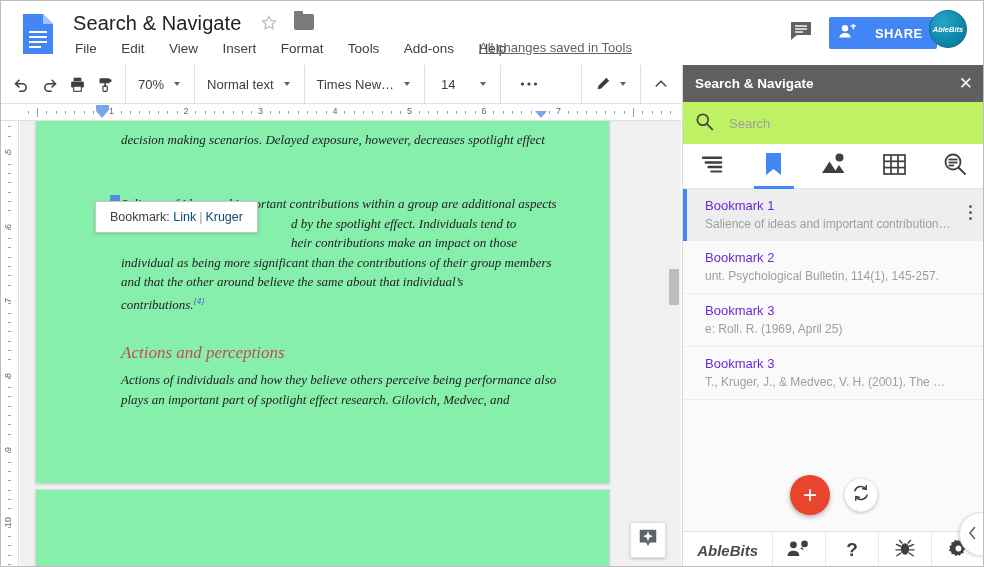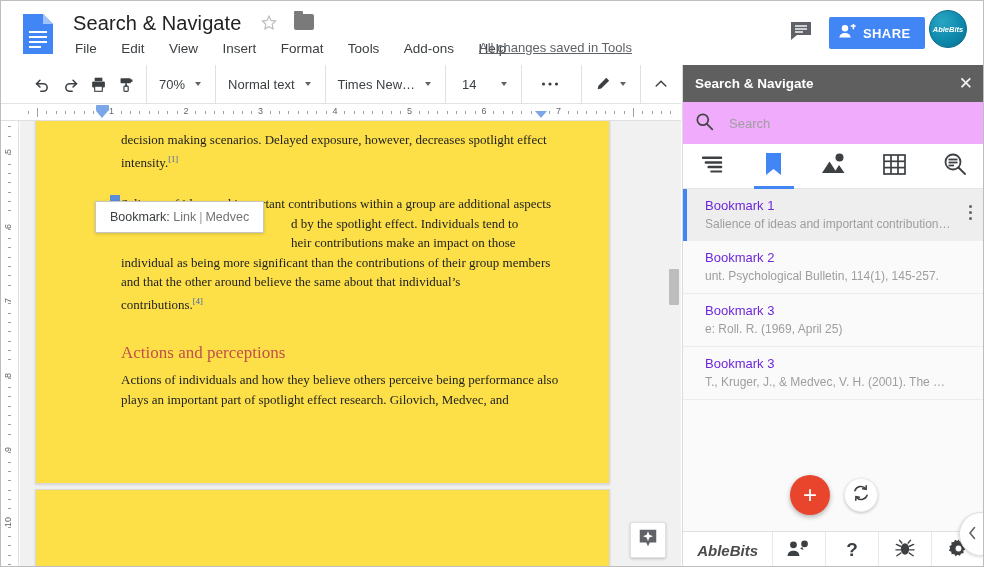--- a/index.html
+++ b/index.html
@@ -54,37 +54,37 @@
     font-size: 13px; color: #5f6368; text-decoration: underline;
   }
   .comment-icon {
     position: absolute; left: 789px; top: 20px; width: 22px; height: 20px;
   }
   .share-btn {
     position: absolute; left: 828px; top: 16px;
     height: 32px; padding: 0 14px 0 10px;
     background: #4285f4; color: #fff; border: none; border-radius: 2px;
     font-size: 13px; font-weight: bold; letter-spacing: .4px;
-    display: flex; align-items: center; gap: 7px; cursor: pointer;
+    display: flex; align-items: center; gap: 19px; cursor: pointer;
     font-family: "Liberation Sans", sans-serif;
   }
   .avatar {
     position: absolute; left: 928px; top: 9px;
     width: 38px; height: 38px; border-radius: 50%;
     background: radial-gradient(circle at 35% 30%, #2aa6c4 0%, #0e89ad 55%, #0b6f8f 100%);
     color: #fff; font-size: 7.5px; font-weight: bold; font-style: italic;
     display: flex; align-items: center; justify-content: center;
     border: 1px solid #0a6d8c; overflow: hidden;
   }
 
   
   .toolbar {
     position: absolute; left: 0; top: 64px; width: 680px; height: 39px;
     background: #fff; border-bottom: 1px solid #e3e3e3;
-    display: flex; align-items: center; padding-left: 21px;
+    display: flex; align-items: center;
   }
   .tb-group {
     height: 39px; display: flex; align-items: center;
     border-right: 1px solid #e0e0e0; padding: 0 6px;
   }
   .tb-group.nb { border-right: none; }
   .tb-btn {
     width: 28px; height: 28px; display: flex; align-items: center;
     justify-content: center; cursor: pointer; color: #444; font-size: 15px;
   }
@@ -132,22 +132,22 @@
   }
   .vr-tick { position: absolute; background: #9aa0a6; }
   .vr-tick.min { height: 1px; width: 3px; left: 7px; }
 
   
   .canvas {
     position: absolute; left: 19px; top: 120px; width: 661px; height: 447px;
     background: #f1f1f1; overflow: hidden;
   }
   .page {
-    position: absolute; left: 15px; width: 575px; background: #fde047;
-    border: 1px solid #d8d8d8; box-shadow: 0 1px 2px rgba(0,0,0,.12);
+    position: absolute; left: 15px; width: 575px; background: #86efac;
+    border: 1px solid #d8d8d8; box-shadow: 0 1px 2px rgba(0,0,0,.12); font-style: italic;
   }
   .page1 { top: -52px; height: 415px; }
   .page2 { top: 368px; height: 290px; }
   .doc-text {
     position: absolute; left: 85px; width: 440px;
     font-family: "Liberation Serif", serif;
     font-size: 13px; color: #222; line-height: 19.5px;
   }
   .doc-h2 {
     font-family: "Liberation Serif", serif;
@@ -158,21 +158,21 @@
     position: absolute; width: 10px; height: 15px; background: #5b8ddb;
     clip-path: polygon(0 0, 100% 0, 100% 100%, 50% 70%, 0 100%);
   }
   .bmk-tip {
     position: absolute; background: #fff; border: 1px solid #c6c6c6;
     box-shadow: 0 1px 3px rgba(0,0,0,.18);
     font-family: "Liberation Sans", sans-serif;
     font-size: 12.5px; color: #3c4043;
     padding: 8px 14px; white-space: nowrap;
   }
-  .bmk-tip a { color: #737373; text-decoration: none; }
+  .bmk-tip a { color: #0c4a6e; text-decoration: none; }
   .bmk-tip .sep { color: #9aa0a6; margin: 0 3px; }
   .doc-scrollbar {
     position: absolute; right: 1px; top: 0; width: 11px; height: 447px;
     background: #f1f1f1;
   }
   .doc-thumb {
     position: absolute; right: 1px; top: 148px; width: 10px; height: 36px;
     background: #bdbdbd; border-radius: 1px;
   }
   .explore-btn {
@@ -188,21 +188,21 @@
     position: absolute; left: 681px; top: 64px; width: 303px; height: 503px;
     background: #fafafa; border-left: 1px solid #dadada;
   }
   .sb-header {
     height: 37px; background: #5f5f5f; color: #fff;
     display: flex; align-items: center; padding: 0 12px;
   }
   .sb-title { font-size: 13.5px; font-weight: bold; flex: 1; }
   .sb-close { font-size: 17px; cursor: pointer; color: #f1f1f1; line-height: 1; }
   .sb-search {
-    height: 42px; background: #f0abfc; display: flex; align-items: center;
+    height: 42px; background: #bef264; display: flex; align-items: center;
     padding: 0 10px 0 12px;
   }
   .sb-search-input {
     border: none; outline: none; flex: 1; font-size: 13px; color: #3c4043;
     margin-left: 13px; font-family: "Liberation Sans", sans-serif;
     background: transparent;
   }
   .sb-search-input::placeholder { color: #9e9e9e; }
   .sb-tabs {
     height: 45px; background: #fff; display: flex; align-items: center;
@@ -555,23 +555,20 @@
         <div class="vr-num" style="top: 331px;">9</div>
         <div class="vr-num" style="top: 405.5px;">10</div>
       </div>
   </div>
 
   <div class="canvas">
 
     <div class="page page1">
       <div class="doc-text" style="top:60px">
         <div>decision making scenarios. Delayed exposure, however, decreases spotlight effect</div>
-        <div>
-          <span>intensity.</span><span class="sup">[1]</span>
-        </div>
       </div>
 
       <div class="bmk-flag" style="left:74px; top:125px"></div>
 
       <div class="doc-text" style="top:124px">
         <div>Salience of ideas and important contributions within a group are additional aspects</div>
         <div style="padding-left:170px">d by the spotlight effect. Individuals tend to</div>
         <div style="padding-left:170px">heir contributions make an impact on those</div>
         <div>individual as being more significant than the contributions of their group members</div>
         <div>and that the other around believe the same about that individual’s</div>
@@ -587,21 +584,21 @@
         <div>plays an important part of spotlight effect research. Gilovich, Medvec, and</div>
       </div>
     </div>
 
     <div class="page page2">
       
     </div>
 
     <div class="bmk-tip" style="left:75px; top:80px">
       <span>Bookmark:</span>
-      <a href="#">Link</a><span class="sep">|</span><a href="#">Medvec</a>
+      <a href="#">Link</a><span class="sep">|</span><a href="#">Kruger</a>
     </div>
 
     <div class="doc-scrollbar">
       <div class="doc-thumb"></div>
     </div>
   </div>
 
   <div class="explore-btn">
     <span>
       <svg width="22" height="22" viewBox="0 0 24 24">

